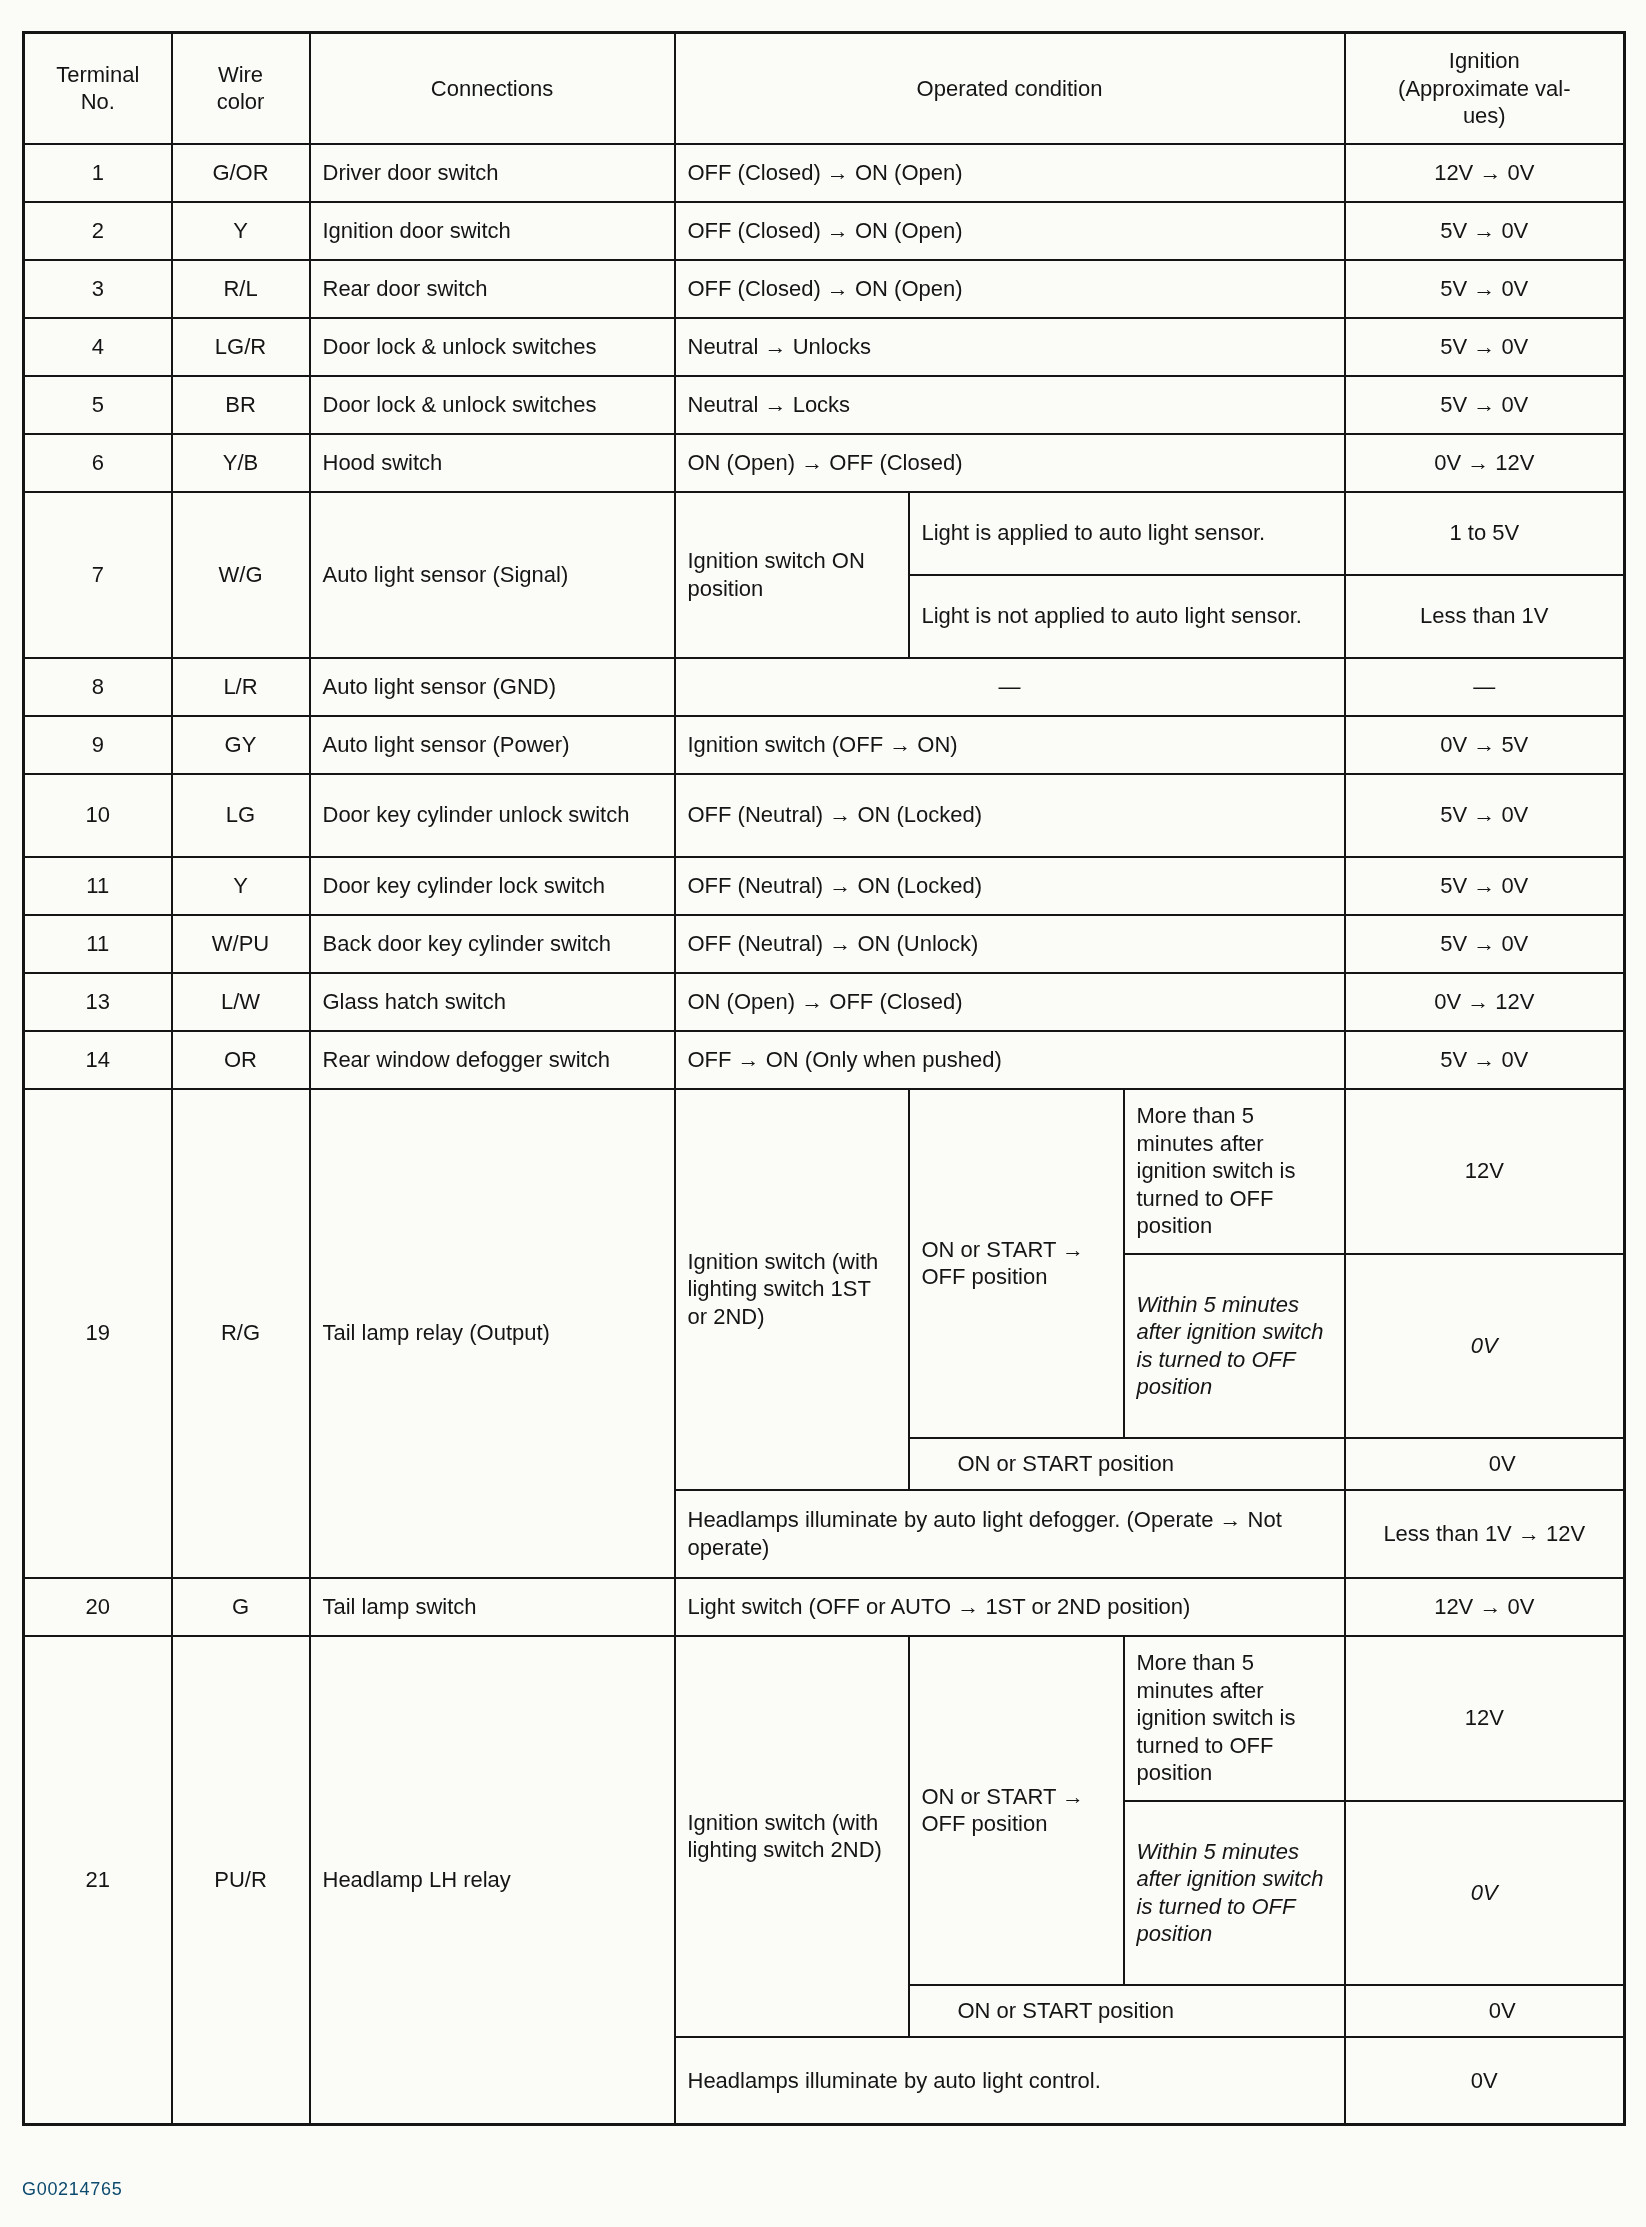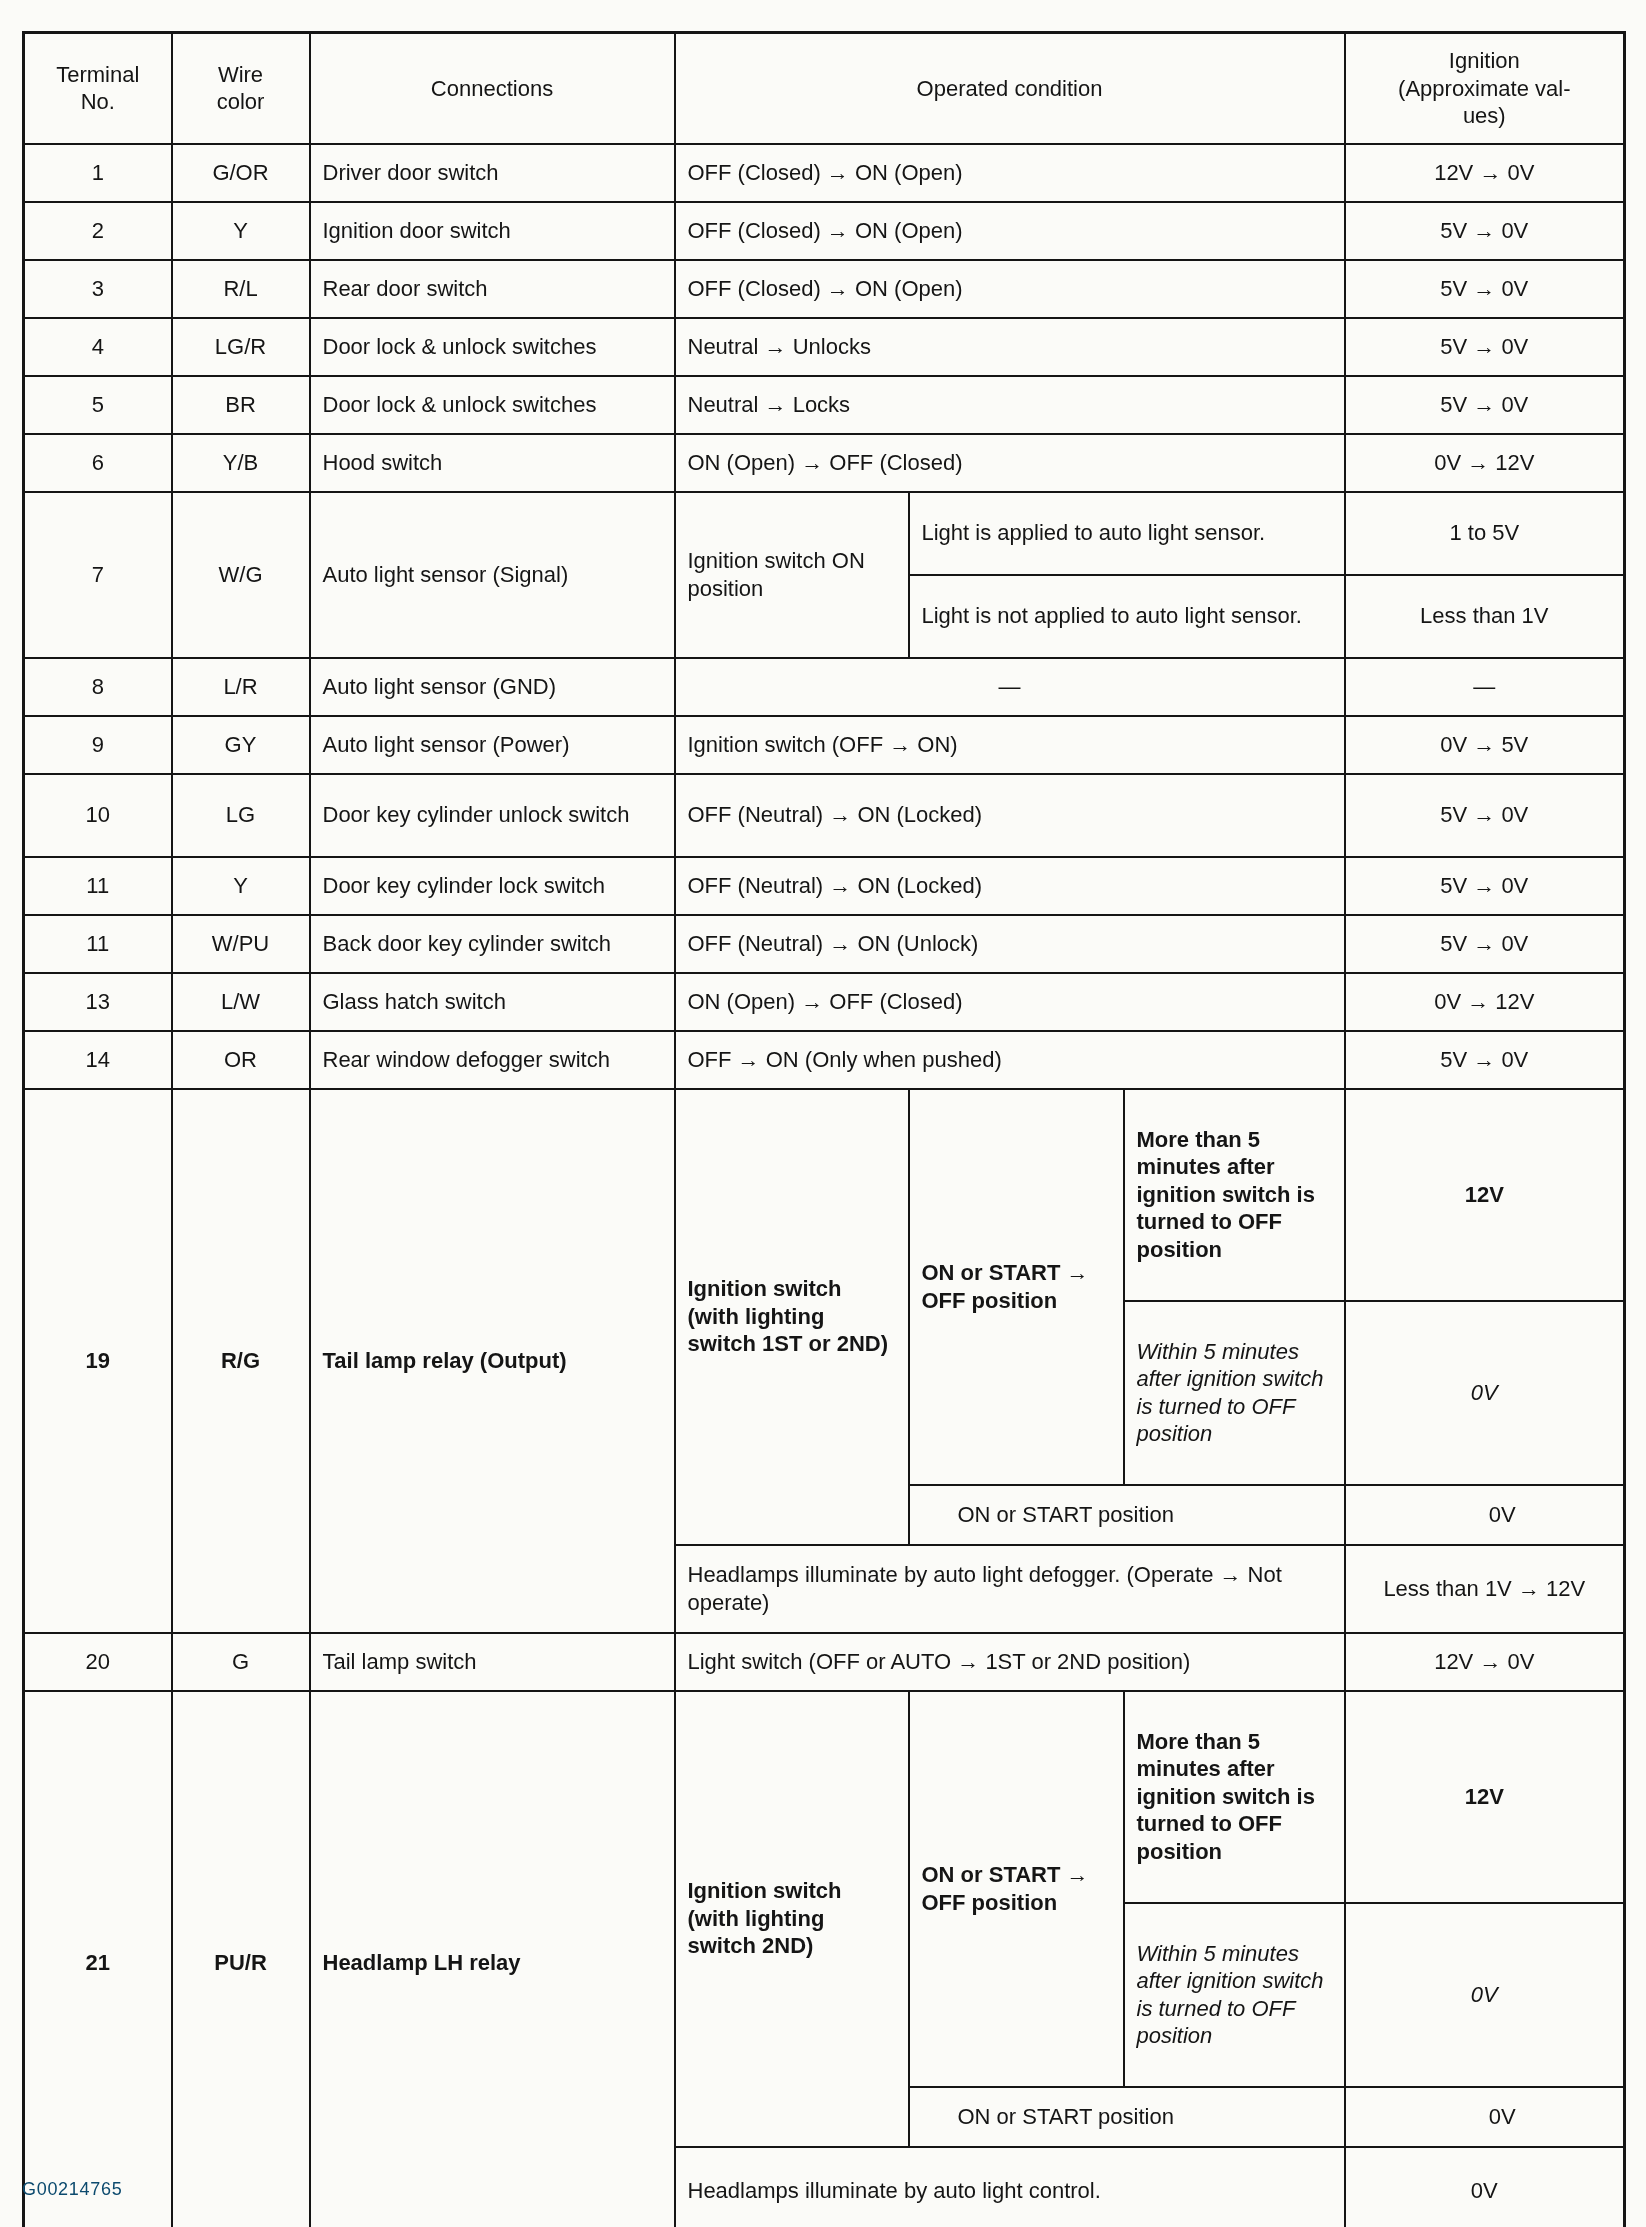--- a/index.html
+++ b/index.html
@@ -30,23 +30,23 @@
   }
   th {
     font-weight: normal;
     text-align: center;
     white-space: pre-line;
   }
   td.c { text-align: center; }
   tr.hh th { height: 111px; }
   tr.hs td { height: 58px; }
   tr.hm td { height: 83px; margin-top: 38px; }
-  tr.hA td { height: 212px; font-weight: bold; }
+  tr.hA td { height: 165px; }
   tr.hB td { height: 184px; font-style: italic; }
-  tr.hC td { height: 60px; padding-left: 48px; }
+  tr.hC td { height: 52px; padding-left: 48px; }
   tr.hD td { height: 88px; }
   .figcode {
     position: absolute;
     left: 22px;
     bottom: 27px;
     font-size: 18px;
     letter-spacing: 0.7px;
     color: #0c4a6e;
   }
 </style>

